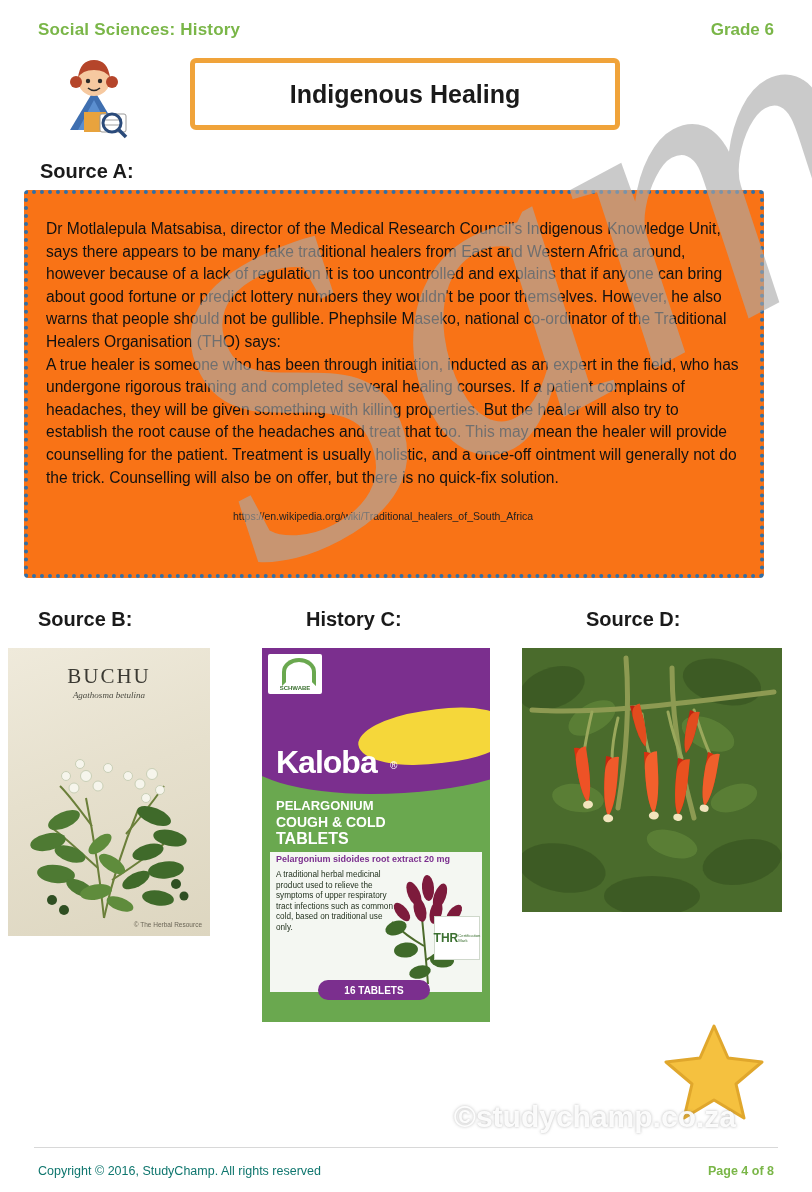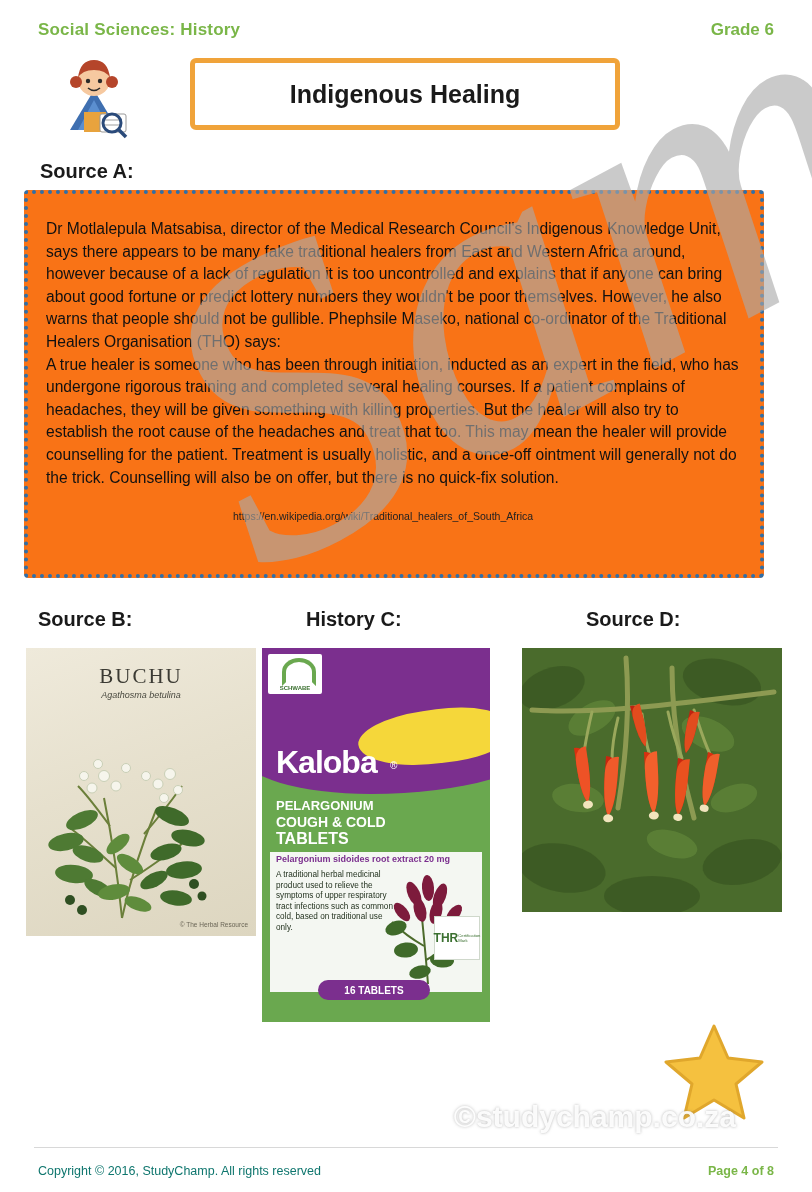--- a/index.html
+++ b/index.html
@@ -121,43 +121,43 @@
 
   
   .img-frame {
     position: absolute;
     overflow: hidden;
   }
 
   
   #img-b {
     top: 648px;
-    left: 26px;
-    width: 230px;
+    left: 8px;
+    width: 202px;
     height: 288px;
     background: linear-gradient(160deg,#efeadb 0%,#e6e0cd 45%,#ddd6c0 100%);
   }
   #img-b .plate-title {
     position: absolute;
     top: 16px;
     left: 0;
     right: 0;
     text-align: center;
     font-family: "Liberation Serif", serif;
     font-size: 21px;
     letter-spacing: 2px;
     color: #3b3a33;
   }
   #img-b .plate-sub {
     position: absolute;
     top: 42px;
     left: 0;
     right: 0;
     text-align: center;
-    font-family: Liberation Sans, sans-serif;
+    font-family: Liberation Serif, serif;
     font-size: 9px;
     font-style: italic;
     color: #4a4a40;
   }
   #img-b .credit {
     position: absolute;
     bottom: 8px;
     right: 8px;
     font-size: 6.5px;
     color: #6b6657;

